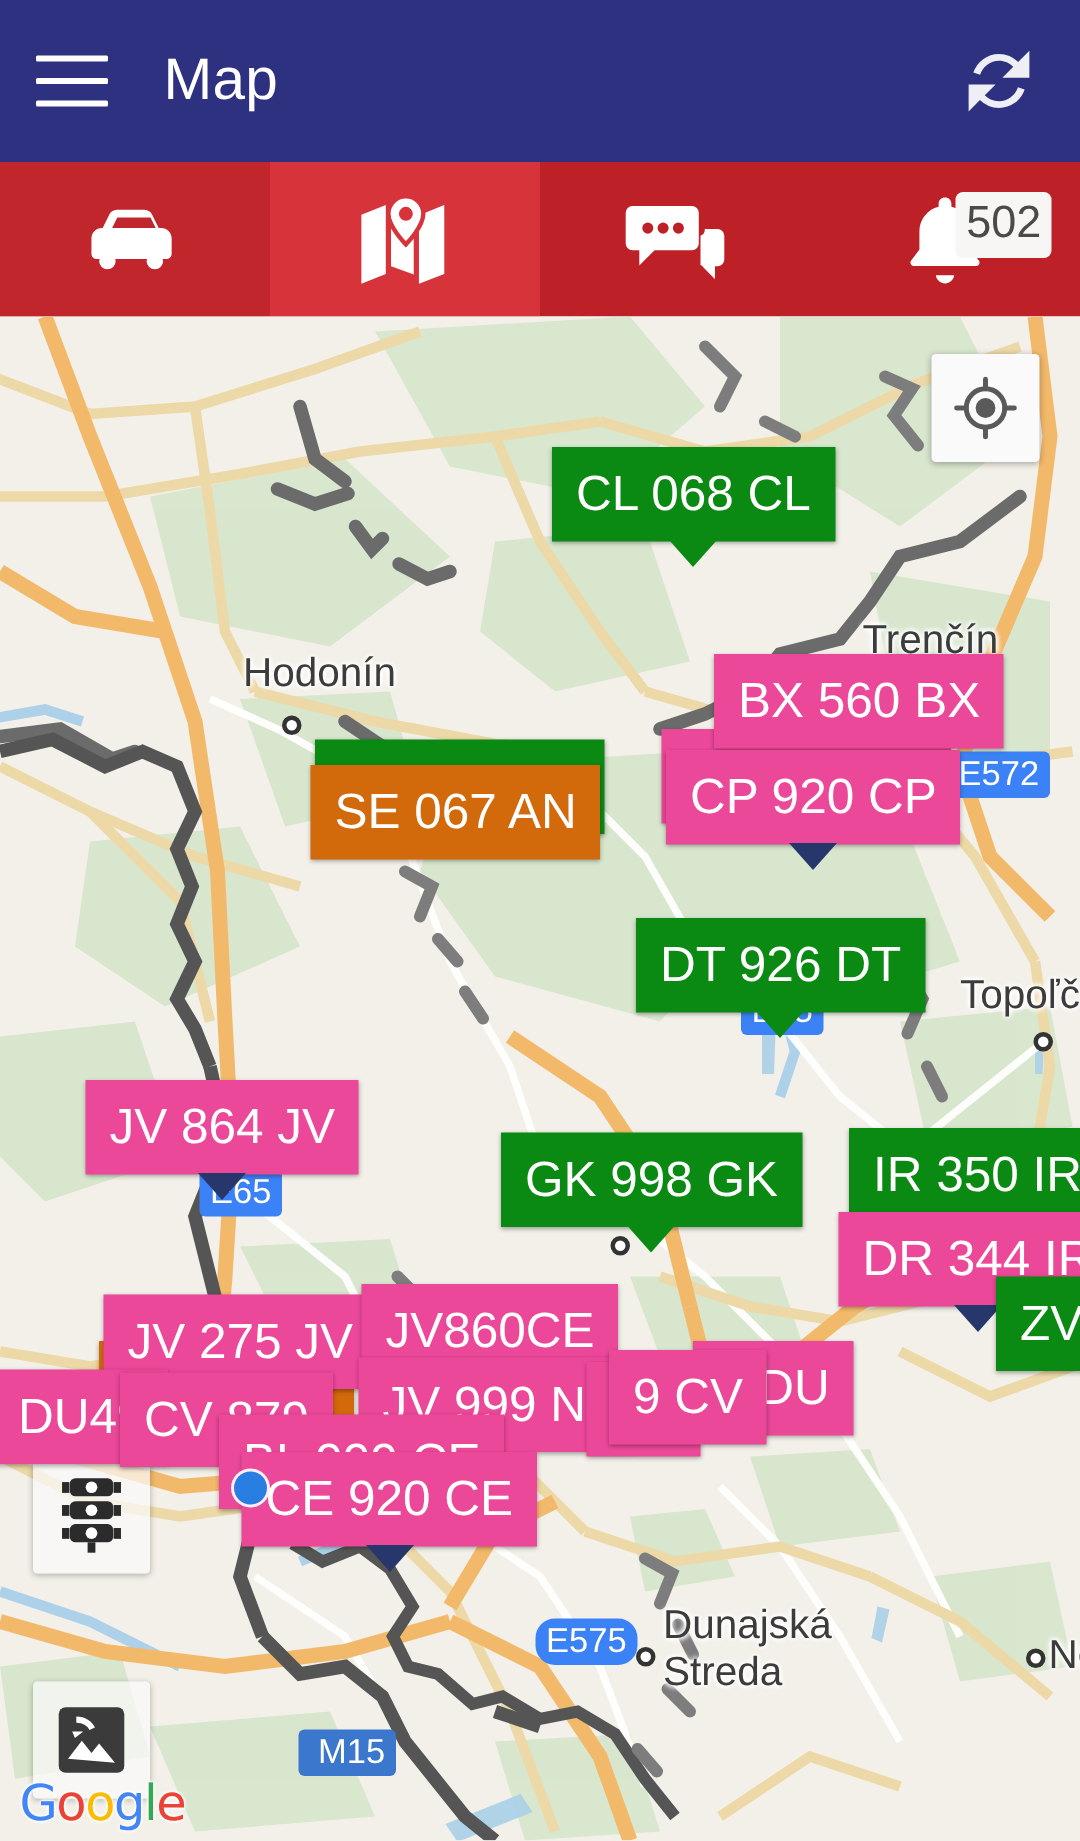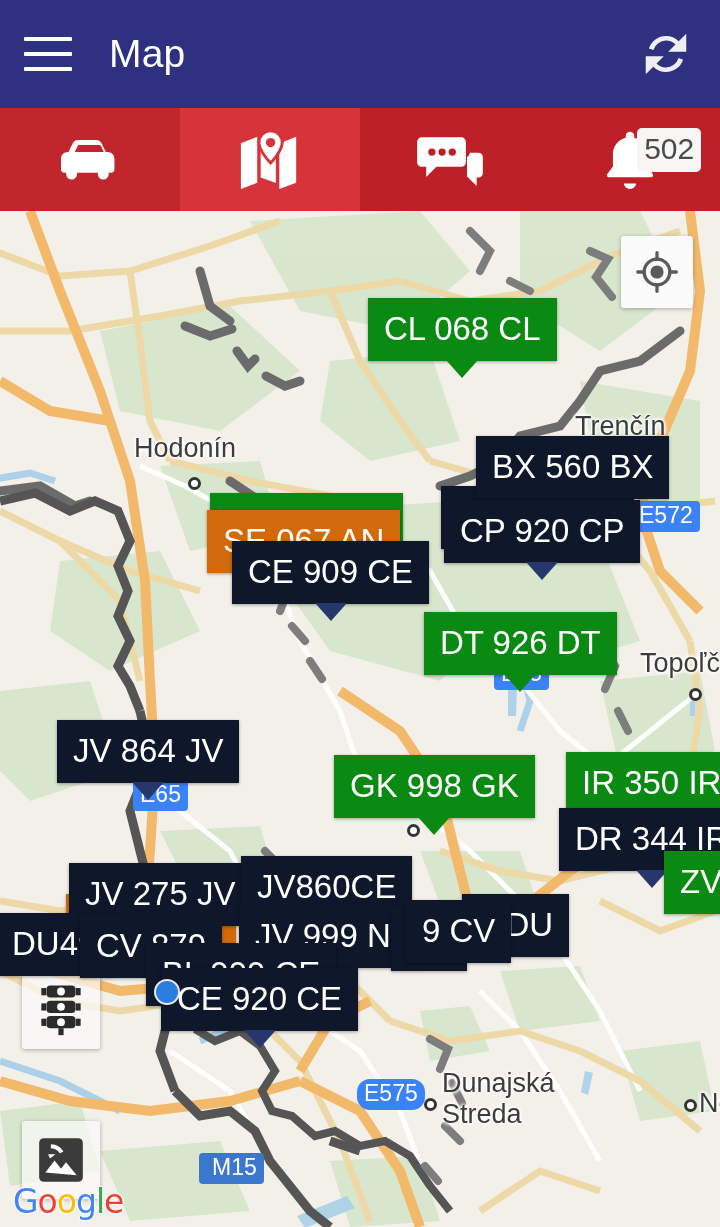--- a/index.html
+++ b/index.html
@@ -66,21 +66,21 @@
     cursor: pointer;
     box-shadow: 0 1px 3px rgba(0,0,0,.35);
   }
   .marker .tip {
     position: absolute; left: 50%; bottom: -17px; margin-left: -16px;
     width: 0; height: 0;
     border-left: 16px solid transparent;
     border-right: 16px solid transparent;
     border-top: 18px solid currentColor;
   }
-  .m-navy  { background: #0f172a; }
+  .m-navy  { background: #ec4899; }
   .m-navy  .tip { color: #27376b; }
   .m-green { background: #0a8a12; }
   .m-green .tip { color: #0a8a12; }
   .m-orange{ background: #d2690a; }
 
   
   .mapctl {
     position: absolute; background: #fafafa; border-radius: 3px;
     box-shadow: 0 1px 4px rgba(0,0,0,.3);
     display: flex; align-items: center; justify-content: center; cursor: pointer;
@@ -290,21 +290,21 @@
           <path d="M425 955 L438 970"></path>
           <path d="M270 370 L288 380 L280 400"></path>
           <path d="M292 415 L305 430"></path>
           <path d="M310 450 L322 468"></path>
           <path d="M265 640 L280 655"></path>
           <path d="M295 670 L308 685"></path>
         </g>
       </g>
     </svg>
 
-    <div class="placelbl" style="left:134px;top:222px;">Hodonín</div>
+    <div class="placelbl" style="left:162px;top:222px;">Hodonín</div>
     <div class="placedot" style="left:188px;top:266px;"></div>
 
     <div class="placelbl" style="left:575px;top:200px;">Trenčín</div>
 
     <div class="placelbl" style="left:640px;top:437px;">Topoľča</div>
     <div class="placedot" style="left:689px;top:477px;"></div>
 
     <div class="placelbl" style="left:382px;top:580px;">Trnava</div>
     <div class="placedot" style="left:407px;top:613px;"></div>
 
@@ -340,24 +340,20 @@
     </div>
 
     <div class="marker m-green" style="left:210px;top:282px;z-index:8;">
       <span>SE 067 AN</span>
     </div>
 
     <div class="marker m-orange" style="left:207px;top:299px;z-index:9;">
       <span>SE 067 AN</span>
     </div>
 
-    <div class="marker m-navy" style="left:232px;top:330px;z-index:14;">
-      <span>CE 909 CE</span>
-      <span class="tip"></span>
-    </div>
 
     <div class="marker m-green" style="left:424px;top:401px;z-index:10;">
       <span>DT 926 DT</span>
       <span class="tip"></span>
     </div>
 
     <div class="marker m-navy" style="left:57px;top:509px;z-index:10;">
       <span>JV 864 JV</span>
       <span class="tip"></span>
     </div>

